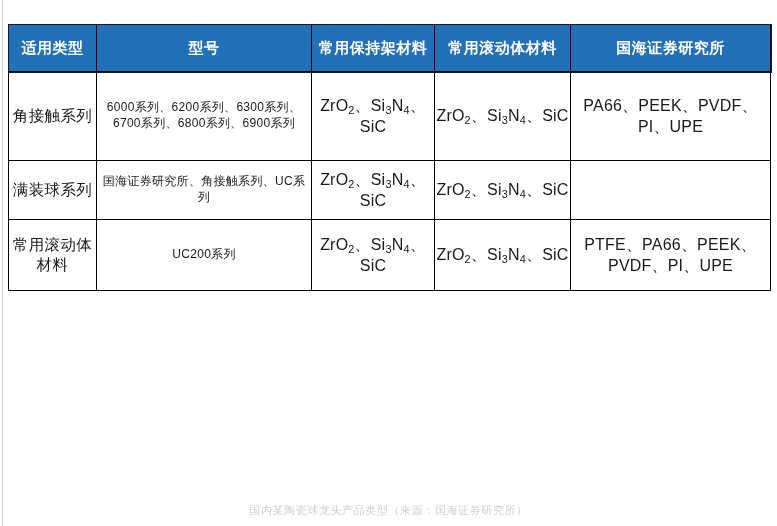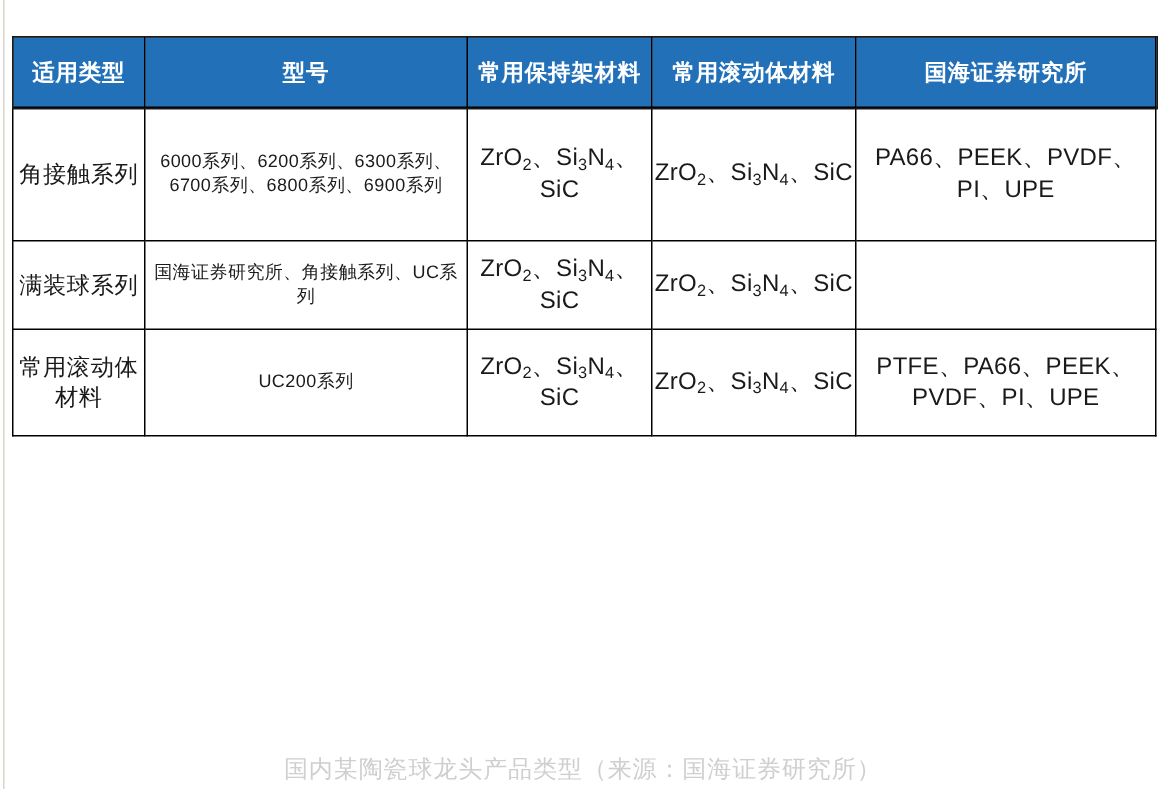--- a/index.html
+++ b/index.html
@@ -109,21 +109,21 @@
   tr.r5 td { height: 58px; }
   tr.r6 td { height: 70px; }
 
   .caption {
     position: absolute;
     left: 0;
     top: 503px;
     width: 777px;
     text-align: center;
     font-family: "DejaVu Sans", "Liberation Sans", sans-serif;
-    font-size: 16px;
+    font-size: 11px;
     color: #cfcfcf;
     letter-spacing: 0.6px;
   }
 </style>
 </head>
 <body>
 
 <div id="page">
   <div class="page-edge"></div>
 

